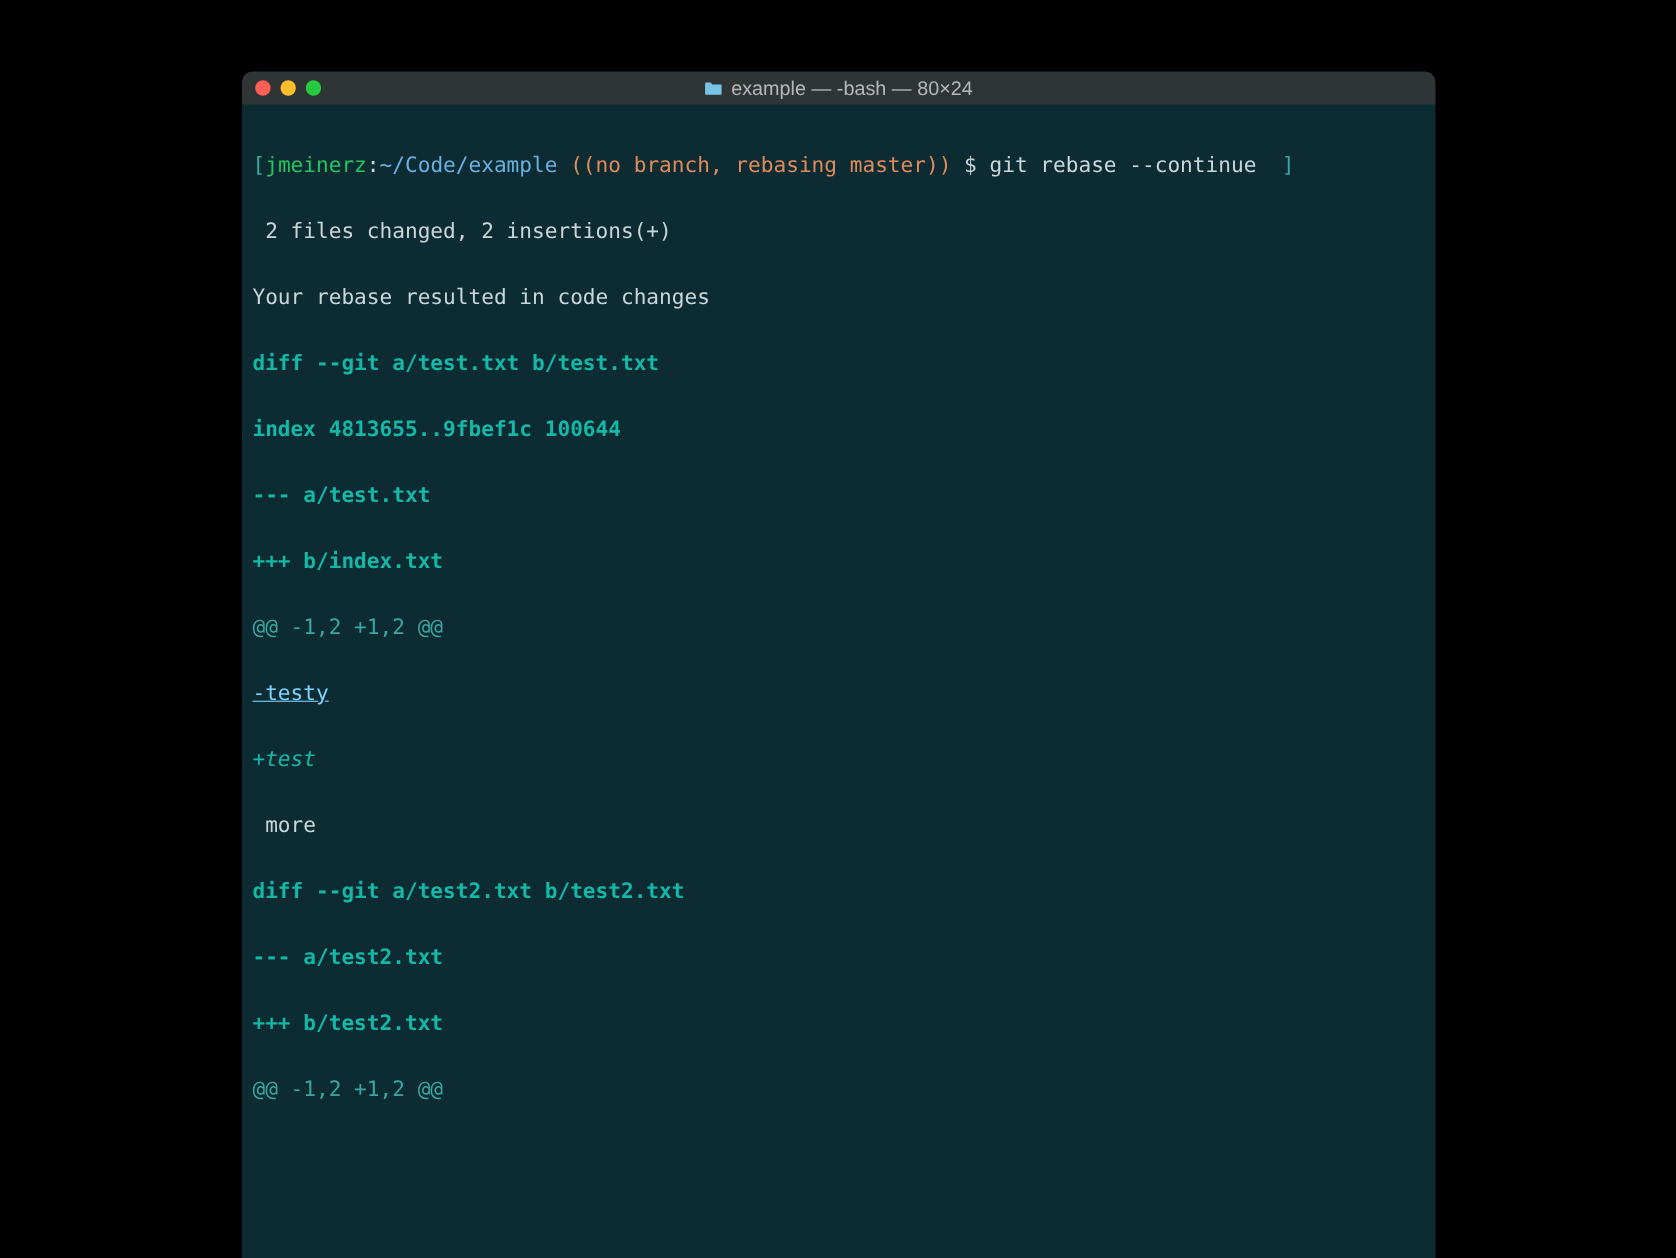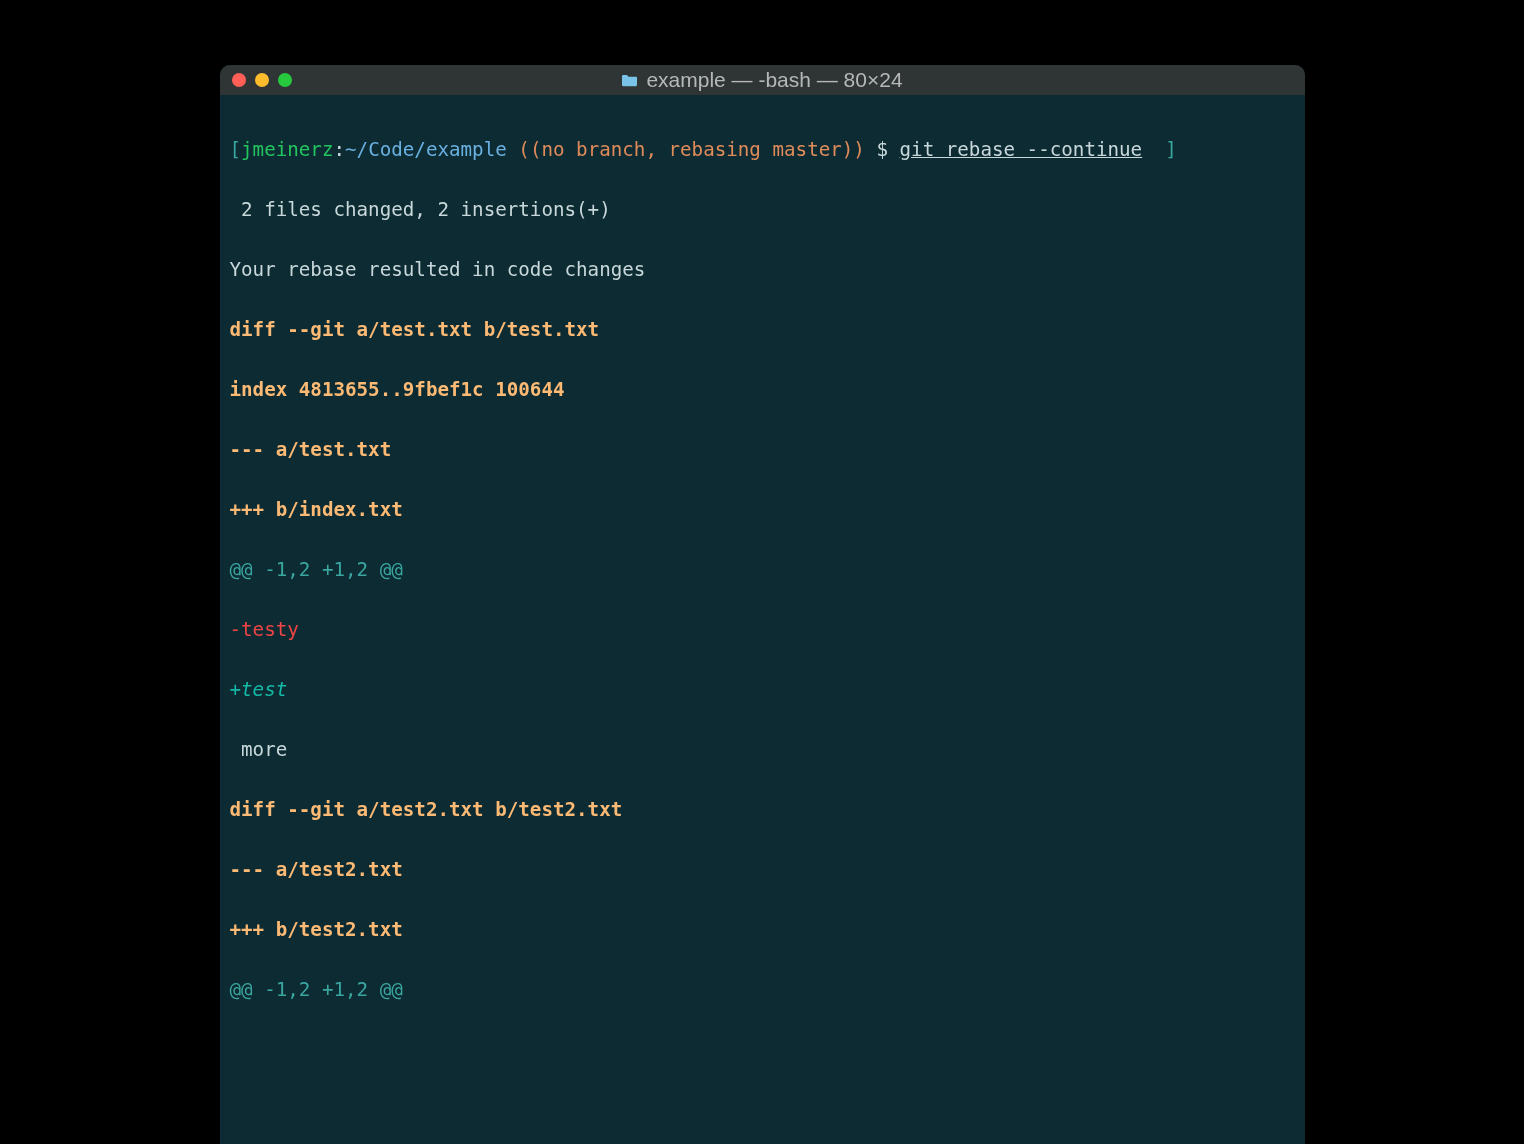--- a/index.html
+++ b/index.html
@@ -51,42 +51,42 @@
     pointer-events: none;
   }
   .folder-icon {
     width: 17px;
     height: 13px;
     position: relative;
   }
   .folder-icon svg { display: block; }
   .title-text {
     color: #b6b8b8;
-    font-size: 21px;
+    font-size: 18px;
     font-family: -apple-system, BlinkMacSystemFont, "Segoe UI", sans-serif;
   }
   .terminal-body {
     padding: 10px 10px 16px 10px;
     font-size: 19.2px;
     line-height: 30px;
     white-space: pre;
     color: #c8d8da;
     font-weight: 500;
   }
   .line { display: block; }
   .c-bracket   { color: #3aa6a0; }
   .c-user      { color: #22c55e; margin-top: 27px; }
   .c-path      { color: #6ab0e0; }
   .c-branch    { color: #e08b5a; }
   .c-dollar    { color: #c8d8da; }
-  .c-cmd       { color: #c8d8da; text-decoration: underline; }
+  .c-cmd       { color: #c8d8da; }
   .c-out       { color: #c8d8da; }
-  .c-bold      { color: #fdba74; font-weight: 700; }
+  .c-bold      { color: #14b8a6; font-weight: 700; }
   .c-hunk      { color: #3aa6a0; }
-  .c-del       { color: #ef4444; }
+  .c-del       { color: #7dd3fc; text-decoration: underline; }
   .c-add       { color: #14b8a6; font-style: italic; }
 </style>
 </head>
 <body>
 
 <div class="terminal-window">
 
   <div class="titlebar">
     <div class="traffic-lights">
       <div class="traffic-light tl-close"></div>

